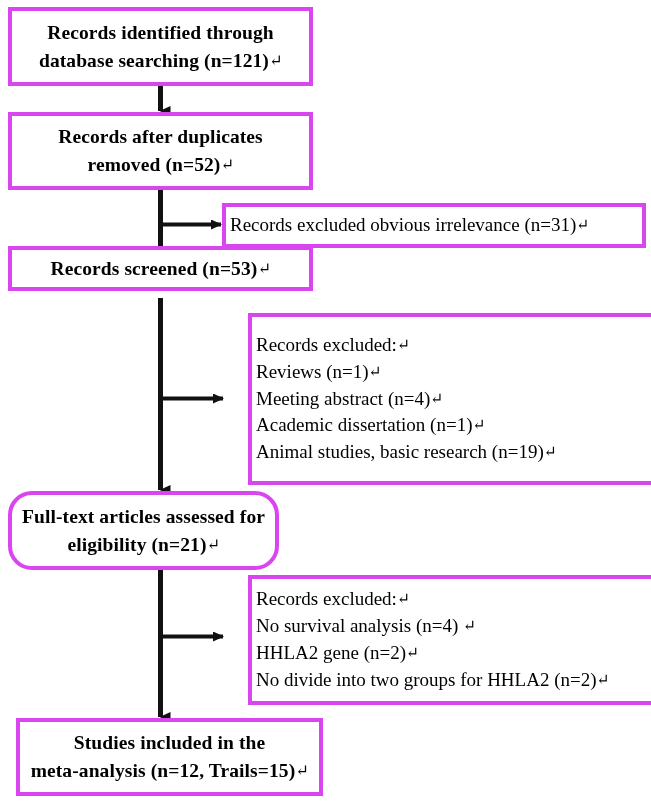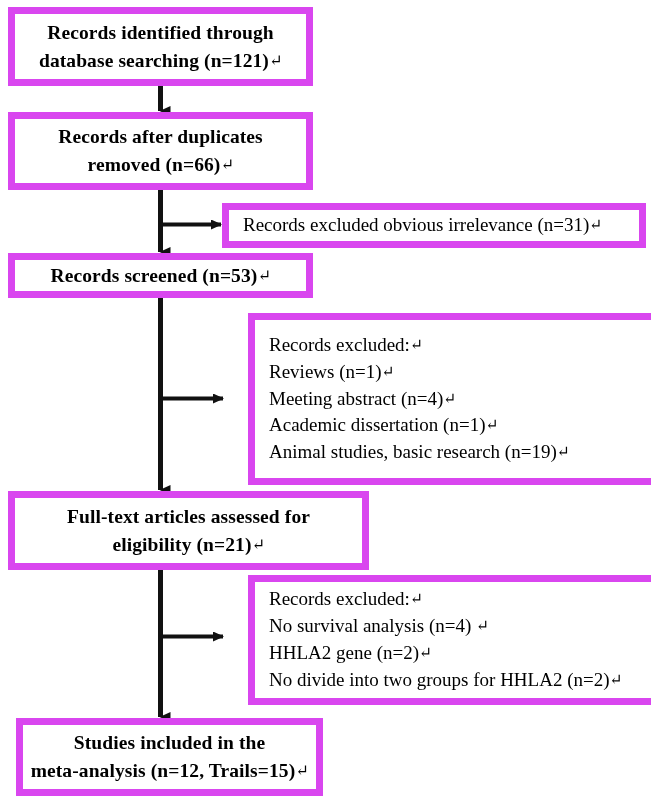--- a/index.html
+++ b/index.html
@@ -20,62 +20,62 @@
     position: absolute;
     left: 0;
     top: 0;
     width: 651px;
     height: 805px;
   }
   .box {
     position: absolute;
     box-sizing: border-box;
     background: #ffffff;
-    border: 7px solid #d946ef;
+    border: 4px solid #d946ef;
     display: flex;
     flex-direction: column;
     justify-content: center;
     z-index: 2;
   }
   .box.main {
     align-items: center;
     text-align: center;
     font-weight: bold;
     font-size: 19.5px;
     line-height: 1.42;
     letter-spacing: 0.1px;
   }
   .box.side {
     align-items: flex-start;
     text-align: left;
     font-weight: normal;
     font-size: 19px;
     line-height: 1.42;
-    padding-left: 14px;
+    padding-left: 4px;
   }
   .box.side.multi {
     justify-content: center;
     margin-left: 24px;
   }
   .line {
     display: block;
     white-space: nowrap;
   }
   .pilcrow {
     font-weight: normal;
     font-size: 0.82em;
     vertical-align: 0.06em;
     letter-spacing: -0.02em;
   }
 
   
   #box-identification { left: 8px;  top: 7px;   width: 305px; height: 79px; }
   #box-duplicates     { left: 8px;  top: 112px; width: 305px; height: 78px; text-align: center; }
-  #box-screened       { left: 8px;  top: 253px; width: 305px; height: 45px; }
-  #box-fulltext       { left: 8px;  top: 491px; width: 361px; height: 79px; }
+  #box-screened       { left: 8px;  top: 246px; width: 305px; height: 45px; }
+  #box-fulltext       { left: 8px;  top: 491px; width: 271px; height: 79px; border-radius: 24px; }
   #box-included       { left: 16px;  top: 718px; width: 307px; height: 78px; }
 
   #box-excluded-irrelevance { left: 222px; top: 203px; width: 424px; height: 45px; }
   #box-excluded-screening   { left: 224px; top: 313px; width: 418px; height: 172px; }
   #box-excluded-eligibility { left: 224px; top: 575px; width: 414px; height: 130px; }
 </style>
 </head>
 <body>
 
 <div id="diagram">
@@ -105,21 +105,21 @@
     <line x1="160.5" y1="636.5" x2="223" y2="636.5" stroke="#111111" stroke-width="4" marker-end="url(#arrowRight)"></line>
   </svg>
 
   <div class="box main" id="box-identification">
     <span class="line">Records identified through</span>
     <span class="line"><span>database searching (n=121)</span><span class="pilcrow">↵</span></span>
   </div>
 
   <div class="box main" id="box-duplicates">
     <span class="line">Records after duplicates</span>
-    <span class="line"><span>removed (n=66)</span><span class="pilcrow">↵</span></span>
+    <span class="line"><span>removed (n=52)</span><span class="pilcrow">↵</span></span>
   </div>
 
   <div class="box main" id="box-screened">
     <span class="line"><span>Records screened (n=53)</span><span class="pilcrow">↵</span></span>
   </div>
 
   <div class="box main" id="box-fulltext">
     <span class="line">Full-text articles assessed for</span>
     <span class="line"><span>eligibility (n=21)</span><span class="pilcrow">↵</span></span>
   </div>

